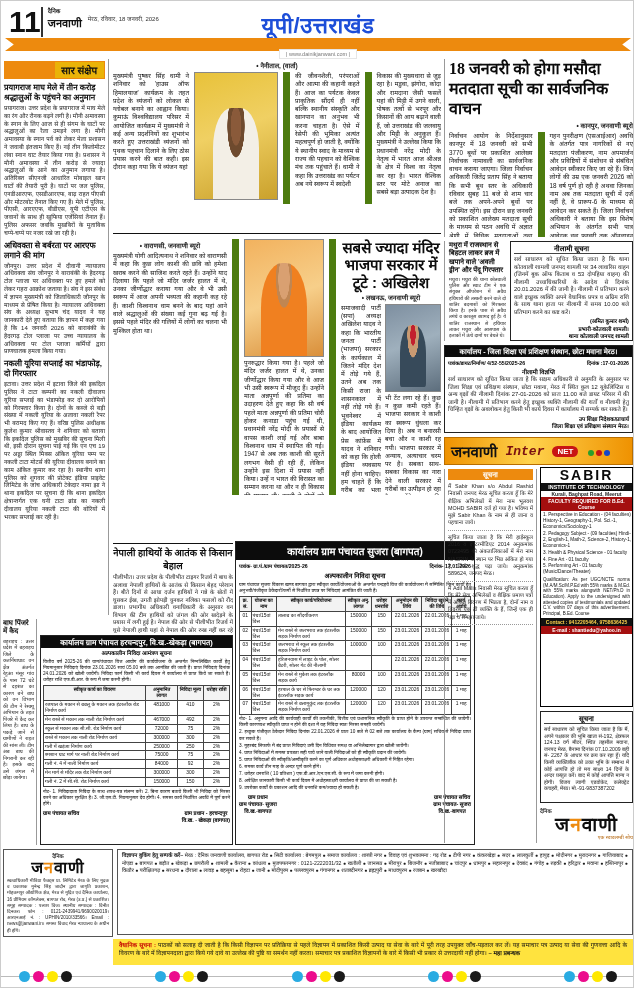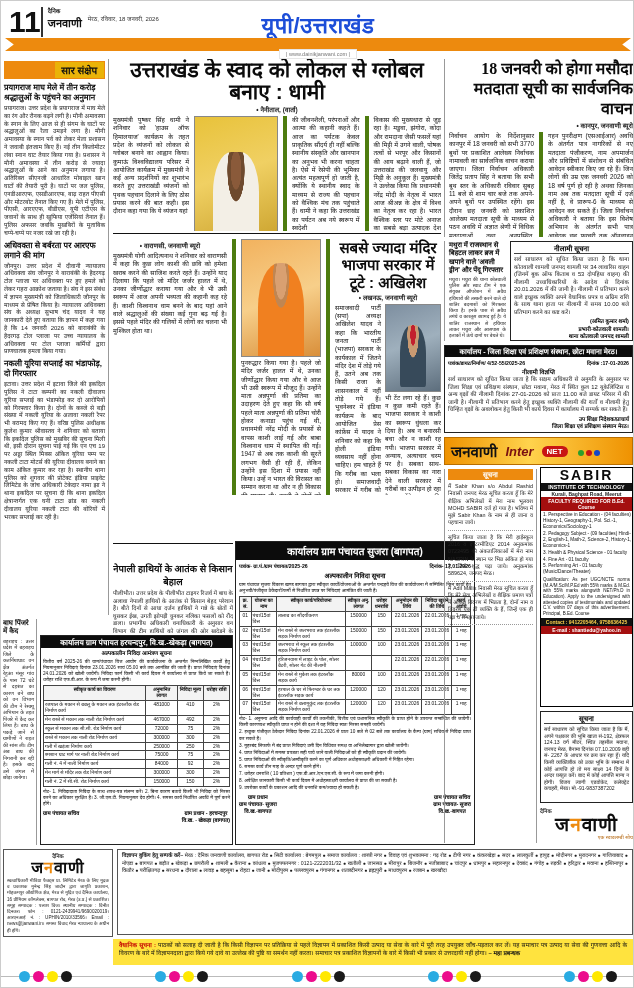--- a/index.html
+++ b/index.html
@@ -13,35 +13,35 @@
 .edition{font-size:6px;color:#333;margin-left:6px;margin-top:8px}
 .section-title{font-size:22px;font-weight:800;color:#1d4ed8;letter-spacing:.5px}
 .ribbon{background:#ed8a0e;height:13px;clip-path:polygon(0 0,100% 0,98.6% 50%,100% 100%,0 100%,1.4% 50%)}
 .urlbox{background:#fff;border:1px solid #e6e6e6;font-size:5.5px;color:#777;padding:0 6px;line-height:8px}
 
 .hb{font-size:6.3px;line-height:1.32;text-align:justify;color:#161616}
 .hb6{font-size:5.8px;line-height:1.3;text-align:justify;color:#161616}
 .byline{font-size:6.5px;font-weight:bold;color:#222;text-align:center;margin:2px 0}
 .colsplit{display:flex;gap:5px}
 .colsplit>div{flex:1}
-.vline{border-left:4px solid #4d7c0f;padding-left:5px}
+.vline{border-left:7px solid #4d7c0f;padding-left:5px}
 
 .sb{border-right:1px solid #999;padding:2px 3px 0 1px}
 .sb-title{border:1.5px solid #ed8a0e;display:flex;align-items:center;margin-bottom:4px;background:#eab308}
 .sb-title .sq{width:10px;height:16px;background:#ed8a0e}
 .sb-title span{flex:1;text-align:center;font-size:10px;font-weight:800;color:#111}
 .sb-art h3{font-size:8px;line-height:1.25;font-weight:800;color:#0d0d0d;margin:3px 0 2px}
 .sb-art p{font-size:6px;line-height:1.3;text-align:justify;color:#222}
 
 .h-dhami{font-size:21px;font-weight:800;color:#0b0b0b;text-align:center;line-height:1.05}
 .h-kashi{font-size:23px;font-weight:800;color:#000;text-align:center;line-height:1.0;letter-spacing:.2px}
 .h-sub{font-size:11px;font-weight:800;color:#1c1c1c;text-align:center;margin-top:2px}
 .h-akhi{font-size:15px;font-weight:800;color:#0d0d0d;text-align:center;line-height:1.15}
-.h-voter{font-family:"Liberation Serif","DejaVu Serif",serif;font-size:16px;font-weight:800;color:#0b0b0b;text-align:right;line-height:1.25}
-.h-nep{font-size:9.5px;font-weight:800;color:#0d0d0d;text-align:center;border-top:1px solid #111;padding-top:18px}
+.h-voter{font-family:"Liberation Serif","DejaVu Serif",serif;font-size:16px;font-weight:800;color:#0b0b0b;text-align:left;line-height:1.25}
+.h-nep{font-size:9.5px;font-weight:800;color:#0d0d0d;text-align:center;border-top:1px solid #111;padding-top:2px}
 .h-math{font-size:6.8px;font-weight:800;color:#0d0d0d;line-height:1.25;margin-bottom:2px}
 
 .photo{border:1px solid #888;position:relative;overflow:hidden}
 .ph-dhami{background:linear-gradient(160deg,#e8c23a 0%,#f0d063 45%,#caa12c 100%)}
 .ph-dhami:before{content:"";position:absolute;left:22%;top:28%;width:56%;height:80%;background:radial-gradient(ellipse at 50% 18%,#8a5a3a 0 16%,#6e4a2e 17% 26%,#f3efe6 27% 100%);border-radius:40% 40% 8% 8%}
 .ph-yogi{background:linear-gradient(160deg,#f2b25e 0%,#f7cf8a 50%,#d98f3a 100%)}
 .ph-yogi:before{content:"";position:absolute;left:20%;top:20%;width:60%;height:85%;background:radial-gradient(ellipse at 50% 16%,#d9a071 0 17%,#c08652 18% 24%,#f08020 25% 100%);border-radius:45% 45% 6% 6%}
 .ph-akhi{background:linear-gradient(160deg,#7e8fa0 0%,#9fb0bd 45%,#5d6e7d 100%)}
 .ph-akhi:before{content:"";position:absolute;left:26%;top:24%;width:48%;height:72%;background:radial-gradient(ellipse at 50% 16%,#c21f2e 0 14%,#c99a72 15% 30%,#374a5a 31% 100%);border-radius:45% 45% 6% 6%}
 
@@ -51,21 +51,21 @@
 .blackbar{background:#0c0c0c;color:#fff;font-weight:800;text-align:center}
 .tbl{width:100%;border-collapse:collapse;table-layout:fixed}
 .tbl th,.tbl td{border:1px solid #444;font-size:4.9px;line-height:1.2;padding:1px;color:#111;vertical-align:top;word-wrap:break-word}
 .tbl th{font-weight:bold;text-align:center;background:#f3f3f3}
 .refrow{display:flex;justify-content:space-between;font-size:5.2px;font-weight:bold;margin:1px 0}
 .notetxt{font-size:4.7px;line-height:1.3;text-align:justify;color:#111;margin-top:2px}
 .sigrow{display:flex;justify-content:space-between;font-size:5.4px;font-weight:bold;text-align:center;margin-top:3px;line-height:1.3}
 
 .ad-net{background:linear-gradient(90deg,#ef9201,#ffd34d 45%,#ef9201);border:1px solid #b96e00;display:flex;align-items:center;gap:8px;padding:2px 6px}
 .ad-net .jw{font-size:15px;font-weight:800;color:#111}
-.ad-net .inter{font-family:Liberation Sans, sans-serif;font-style:italic;font-size:13px;color:#7a1010;font-weight:bold}
+.ad-net .inter{font-family:Liberation Mono, monospace;font-style:italic;font-size:13px;color:#7a1010;font-weight:bold}
 .ad-net .net{background:#c81414;color:#fff;font-size:8px;font-weight:800;border-radius:7px;padding:1px 5px}
 .ad-net .dots span{display:inline-block;width:6px;height:6px;border-radius:50%;margin-left:2px}
 .shanti{border:1.5px solid #000;background:#fff}
 .shanti .s1{font-size:14px;font-weight:800;letter-spacing:2px;text-align:center;color:#0a0a0a;line-height:1.1}
 .shanti .s2{background:#111;color:#fff;font-size:5.4px;font-weight:bold;text-align:center;padding:1px 0}
 .shanti .s3{font-size:5px;font-weight:bold;text-align:center;color:#222}
 .shanti .s4{background:#a40f0f;color:#fff;font-size:5px;font-weight:bold;text-align:center;padding:1px 0}
 .shanti li{font-size:4.7px;line-height:1.25;color:#111;margin:1px 0 1px 2px;list-style:none;text-align:left}
 .shanti .qual{font-size:4.5px;line-height:1.25;text-align:justify;color:#111;padding:1px 2px}
 .shanti .cta{background:#111;color:#ffd34d;font-size:5px;font-weight:bold;text-align:center;padding:1px 0}
@@ -125,21 +125,20 @@
         </div>
 
         <div class="sb-art">
           <h3>नकली यूरिया सप्लाई का भंडाफोड़, दो गिरफ्तार</h3>
           <p>इटावा। उत्तर प्रदेश में इटावा जिले की इकदिल पुलिस ने टाटा कम्पनी का नकली दीवालय यूरिया सप्लाई का भंडाफोड़ कर दो आरोपियों को गिरफ्तार किया है। दोनों के कब्जे से बड़ी संख्या में नकली यूरिया के अलावा नकली रैपर भी बरामद किए गए हैं। वरिष्ठ पुलिस अधीक्षक कुलेश कुमार श्रीवास्तव ने शनिवार को बताया कि इकदिल पुलिस को मुखबिर की सूचना मिली थी, इसी दौरान सूचना पाई गई कि एन एच 19 पर अड्डा स्थित मिक्स अंकित यूरिया पम्प पर नकली टाटा मोटर्स की यूरिया दीवालय बनाने का काम अंकित कुमार कर रहा है। स्थानीय थाना पुलिस को शुगवार की प्रोटेक्ट इंडिया प्राइवेट लिमिटेड के जांच अधिकारी टेकेदार नामा झा ने थाना इकदिल पर सूचना दी कि थाना इकदिल क्षेत्रान्तर्गत एक घनी टाटा ब्रांड का नकली दीवालय यूरिया नकली टाटा की बोरियों में भरकर सप्लाई कर रही है।</p>
         </div>
       </div>
   </div>
 
   <div class="abs" style="left:112px;top:58px;width:328px;height:172px;overflow:hidden">
-    <div class="h-dhami">उत्तराखंड के स्वाद को लोकल से ग्लोबल बनाए : धामी</div>
     <div class="byline">• नैनीताल, (वार्ता)</div>
     <div class="colsplit" style="height:132px;overflow:hidden">
       <div class="hb" style="flex:0 0 76px">मुख्यमंत्री पुष्कर सिंह धामी ने शनिवार को 'हाउस ऑफ हिमालयाज' कार्यक्रम के तहत प्रदेश के व्यंजनों को लोकल से ग्लोबल बनाने का आह्वान किया। कुमाऊं विश्वविद्यालय परिसर में आयोजित कार्यक्रम में मुख्यमंत्री ने कई अन्य प्रदर्शनियों का शुभारंभ करते हुए उत्तराखंडी व्यंजनों को पृथक पहचान दिलाने के लिए ठोस प्रयास करने की बात कही। इस दौरान कहा गया कि ये व्यंजन यहां</div>
       <div class="photo ph-dhami" style="flex:0 0 84px;height:128px"></div>
       <div class="hb vline">की जीवनशैली, परंपराओं और आत्मा की कहानी कहते हैं। आज का पर्यटक केवल प्राकृतिक सौंदर्य ही नहीं बल्कि स्थानीय संस्कृति और खानपान का अनुभव भी करना चाहता है। ऐसे में रेसेपी की भूमिका अत्यंत महत्वपूर्ण हो जाती है, क्योंकि ये स्थानीय स्वाद के माध्यम से राज्य की पहचान को वैश्विक मंच तक पहुंचाते हैं। धामी ने कहा कि उत्तराखंड का पर्यटन अब नये स्वरूप में स्वदेशी</div>
       <div class="hb vline">विकास की मुख्यधारा से जुड़ रहा है। मडुवा, झंगोरा, कोदा और रामदाना जैसी फसलें यहां की मिट्टी में उगने वाली, पोषक तत्वों से भरपूर और किसानों की आय बढ़ाने वाली हैं, जो उत्तराखंड की जलवायु और मिट्टी के अनुकूल हैं। मुख्यमंत्री ने उल्लेख किया कि प्रधानमंत्री नरेंद्र मोदी के नेतृत्व में भारत आज श्रीअन्न के क्षेत्र में विश्व का नेतृत्व कर रहा है। भारत वैश्विक स्तर पर मोटे अनाज का सबसे बड़ा उत्पादक देश है।</div>
     </div>
   </div>
 
   <div class="abs" style="left:112px;top:232px;width:328px;height:306px;border-top:1px solid #111;padding-top:2px;overflow:hidden">

